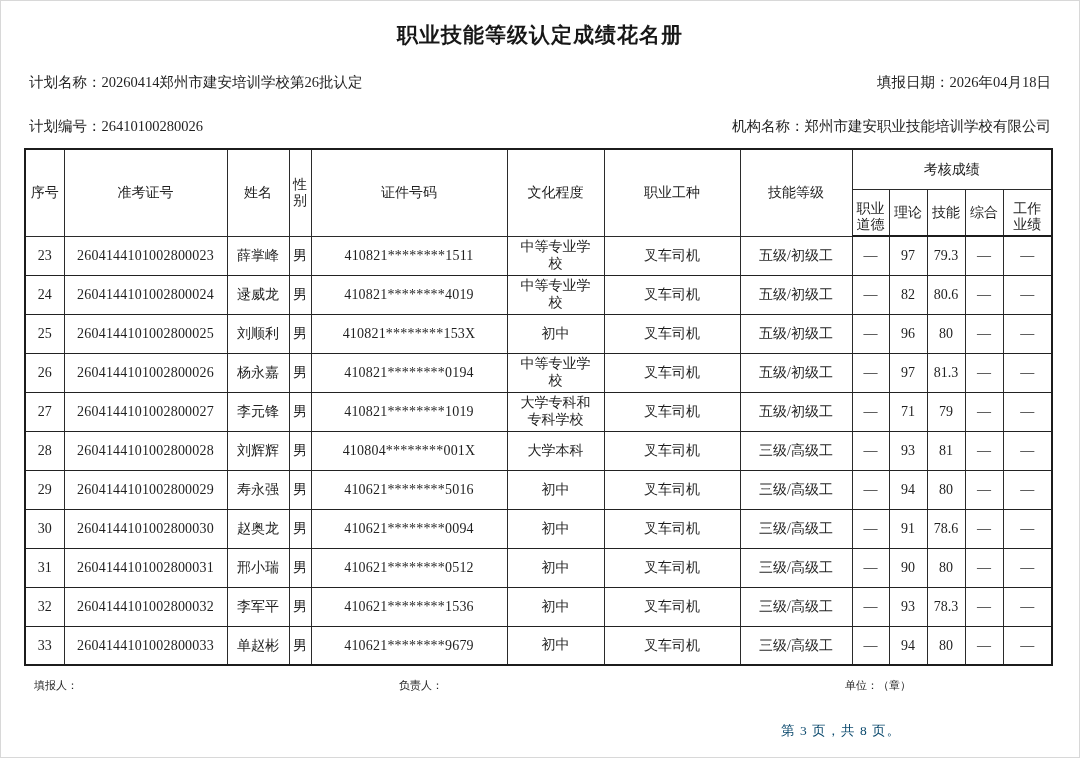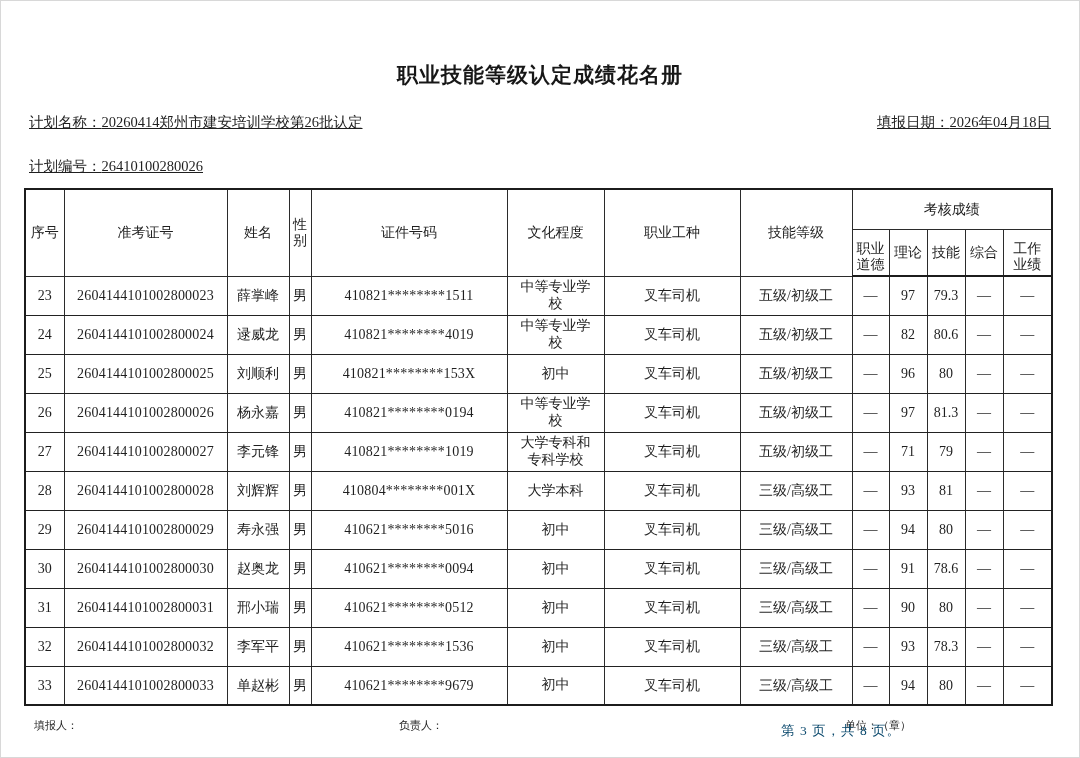--- a/index.html
+++ b/index.html
@@ -12,37 +12,37 @@
     position: relative;
     overflow: hidden;
     border: 1px solid #d8d8d8;
   }
   .page {
     width: 100%;
     height: 100%;
     padding: 0 28px;
   }
   .doc-title {
-    margin-top: 60px;
+    margin-top: 20px;
     text-align: center;
     font-size: 21px;
     font-weight: bold;
     font-family: "Liberation Sans", "DejaVu Sans", sans-serif;
     letter-spacing: 1px;
     color: #171717;
   }
   .meta-row {
     display: flex;
     justify-content: space-between;
     align-items: baseline;
     font-size: 14.5px;
   }
   .meta-row.first { margin-top: 24px; }
   .meta-row.second { margin-top: 25px; }
-  .meta-item { white-space: nowrap; text-decoration: underline; }
+  .meta-item { white-space: nowrap; }
   table.roster {
     margin-top: 12px;
     border-collapse: collapse;
     table-layout: fixed;
     width: 1027px;
     margin-left: -5px;
   }
   table.roster th, table.roster td {
     border: 1.2px solid #2b2b2b;
     text-align: center;
@@ -96,20 +96,21 @@
 
   <div class="doc-title">职业技能等级认定成绩花名册</div>
 
   <div class="meta-row first">
     <div class="meta-item"><span>计划名称：</span><span>20260414郑州市建安培训学校第26批认定</span></div>
     <div class="meta-item"><span>填报日期：</span><span>2026年04月18日</span></div>
   </div>
 
   <div class="meta-row second">
     <div class="meta-item"><span>计划编号：</span><span>26410100280026</span></div>
+    <div class="meta-item"><span>机构名称：</span><span>郑州市建安职业技能培训学校有限公司</span></div>
   </div>
 
   <table class="roster">
     <colgroup>
       <col style="width:39px">
         <col style="width:163px">
         <col style="width:62px">
         <col style="width:22px">
       <col style="width:196px">
         <col style="width:97px">

